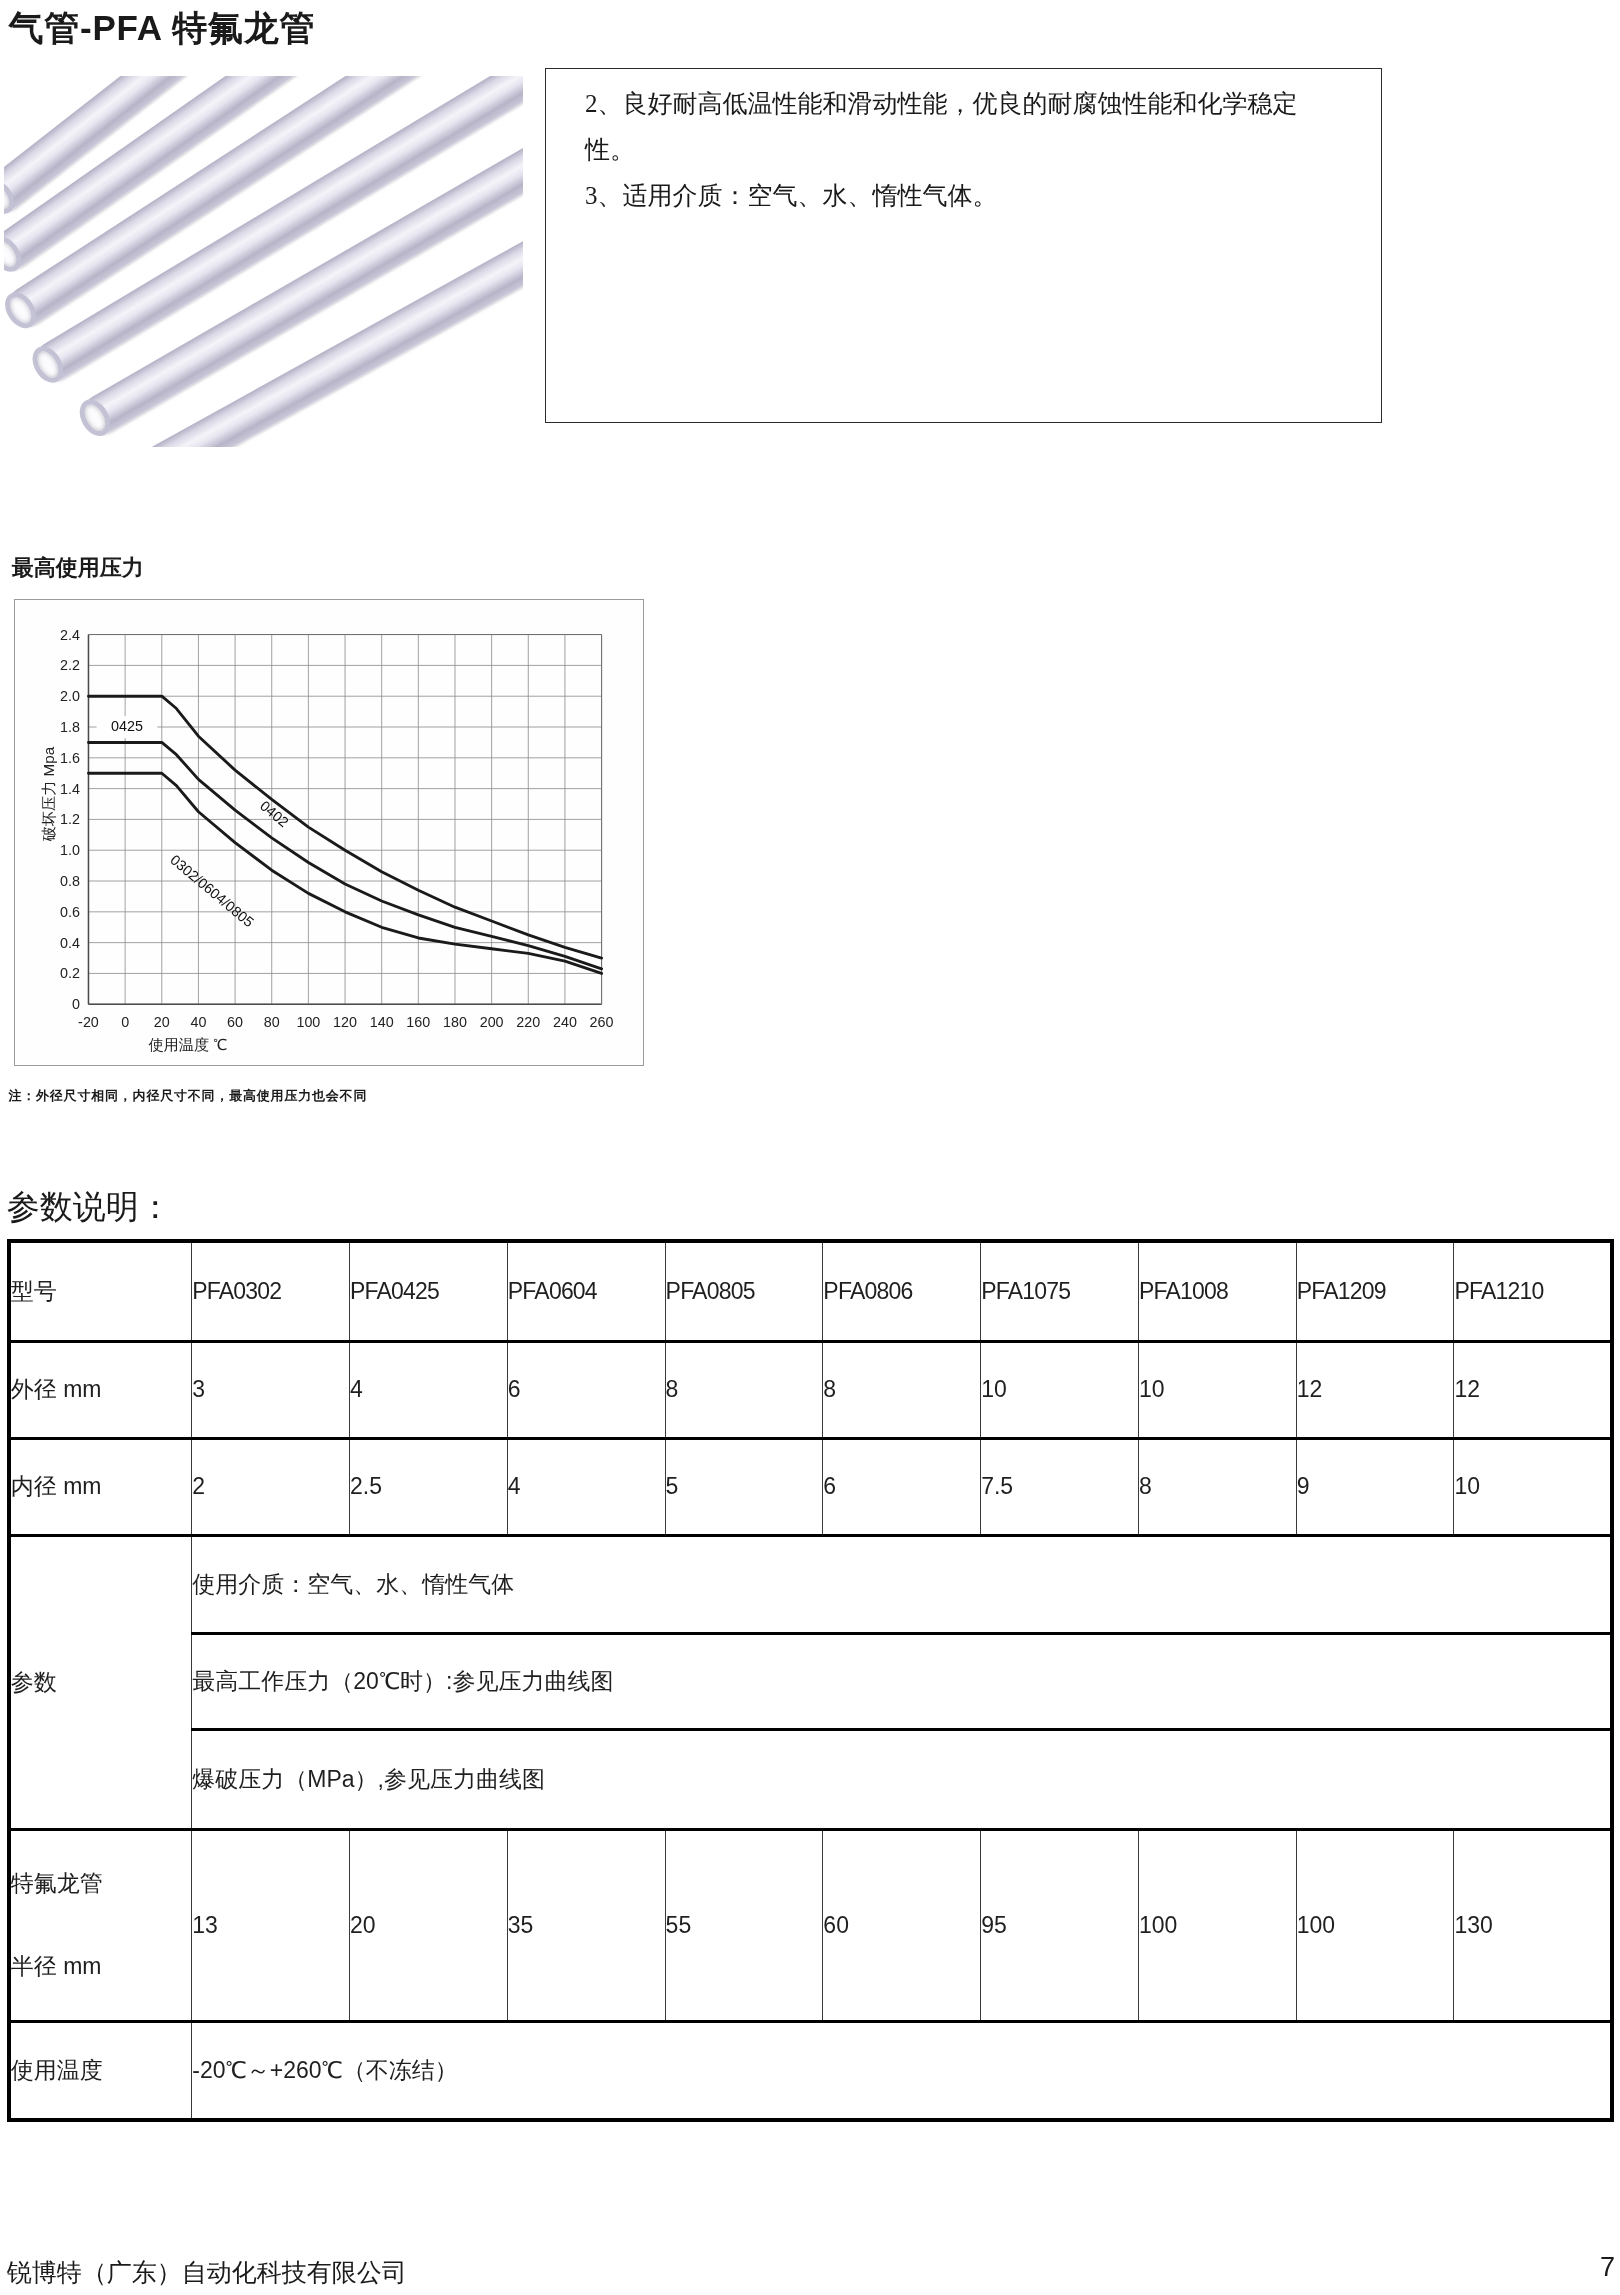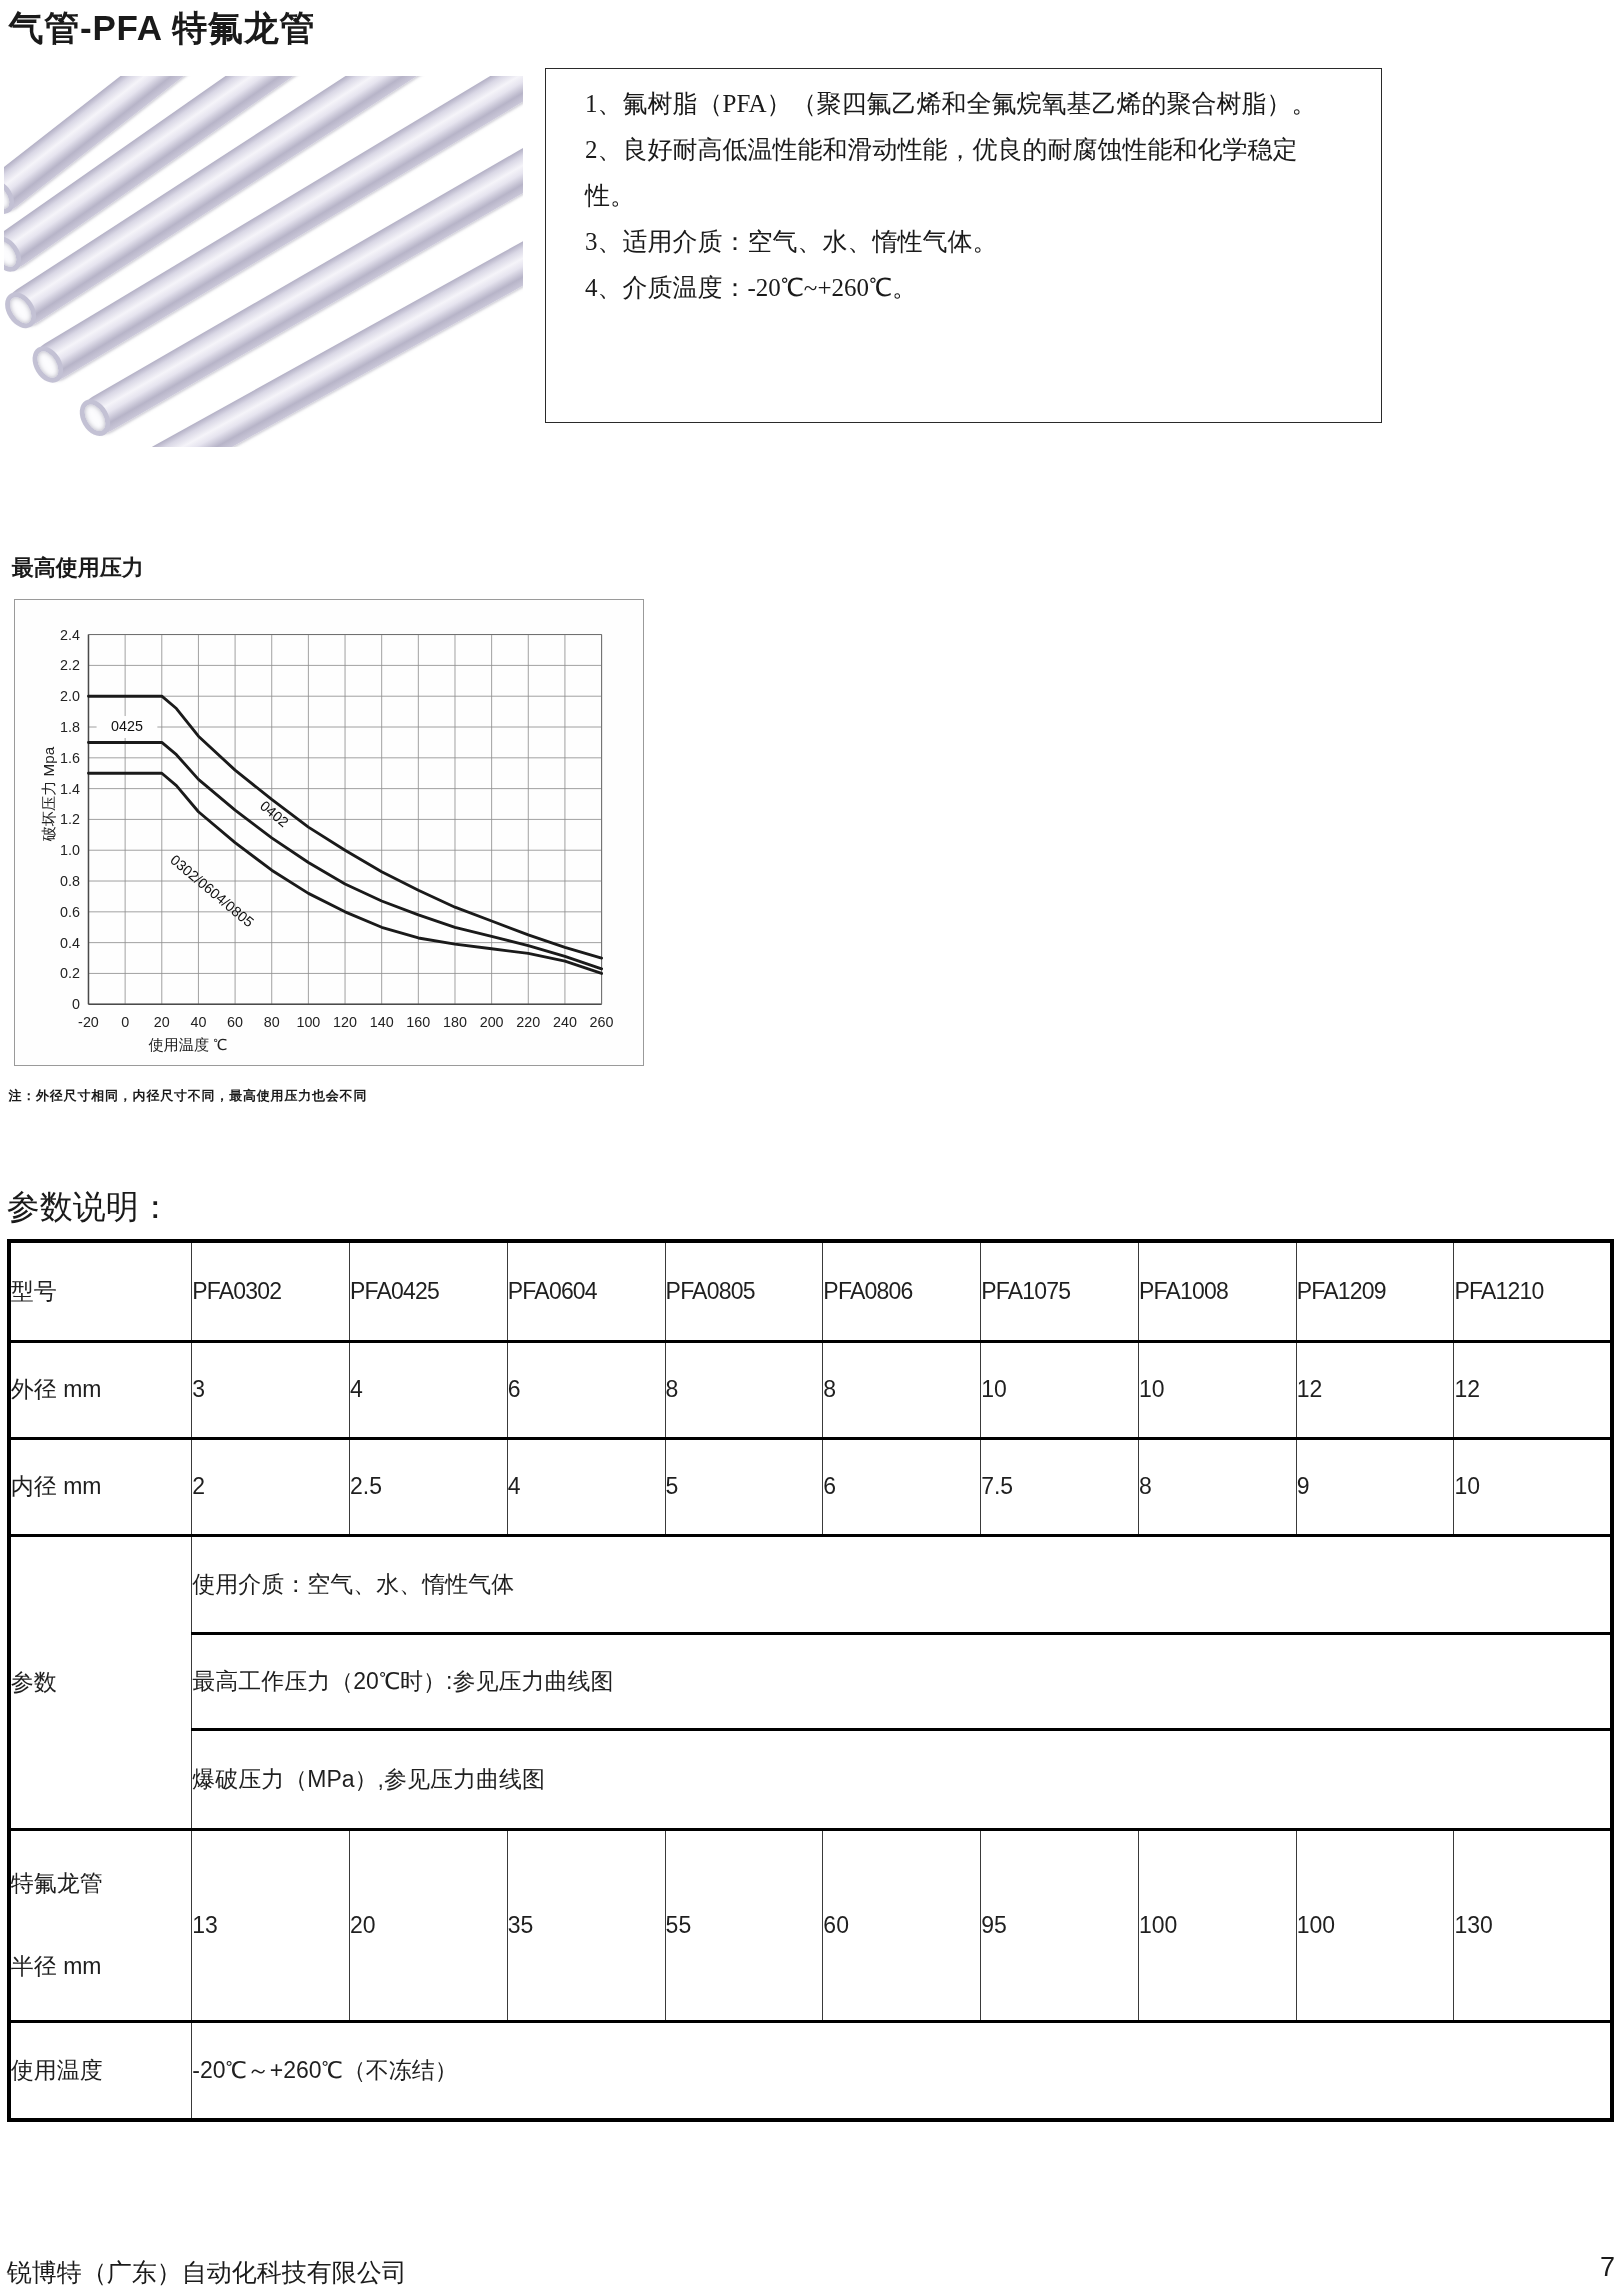--- a/index.html
+++ b/index.html
@@ -74,24 +74,22 @@
       </div>
     <div class="tube" style="left:81px;top:328px;transform:rotate(-30deg);">
         <div class="end"></div>
       </div>
     <div class="tube" style="left:142px;top:377px;transform:rotate(-29deg);">
         <div class="end"></div>
       </div>
   </div>
 
   <div class="abs features">
-    <div>1、氟树脂（PFA）（聚四氟乙烯和全氟烷氧基乙烯的聚合树脂）。</div>
     <div>2、良好耐高低温性能和滑动性能，优良的耐腐蚀性能和化学稳定性。</div>
     <div>3、适用介质：空气、水、惰性气体。</div>
-    <div>4、介质温度：-20℃~+260℃。</div>
   </div>
 
   <div class="abs chart-heading">最高使用压力</div>
 
   <div class="abs chart-box">
     <svg id="chart-svg" width="628" height="465" viewBox="0 0 744 551">
         <line x1="87" x2="695" y1="479" y2="479" stroke="#8f8f8f" stroke-width="1"></line>
         <text x="77" y="485" text-anchor="end" class="tick">0</text>
         <line x1="87" x2="695" y1="442.5" y2="442.5" stroke="#8f8f8f" stroke-width="1"></line>
         <text x="77" y="448.5" text-anchor="end" class="tick">0.2</text>

